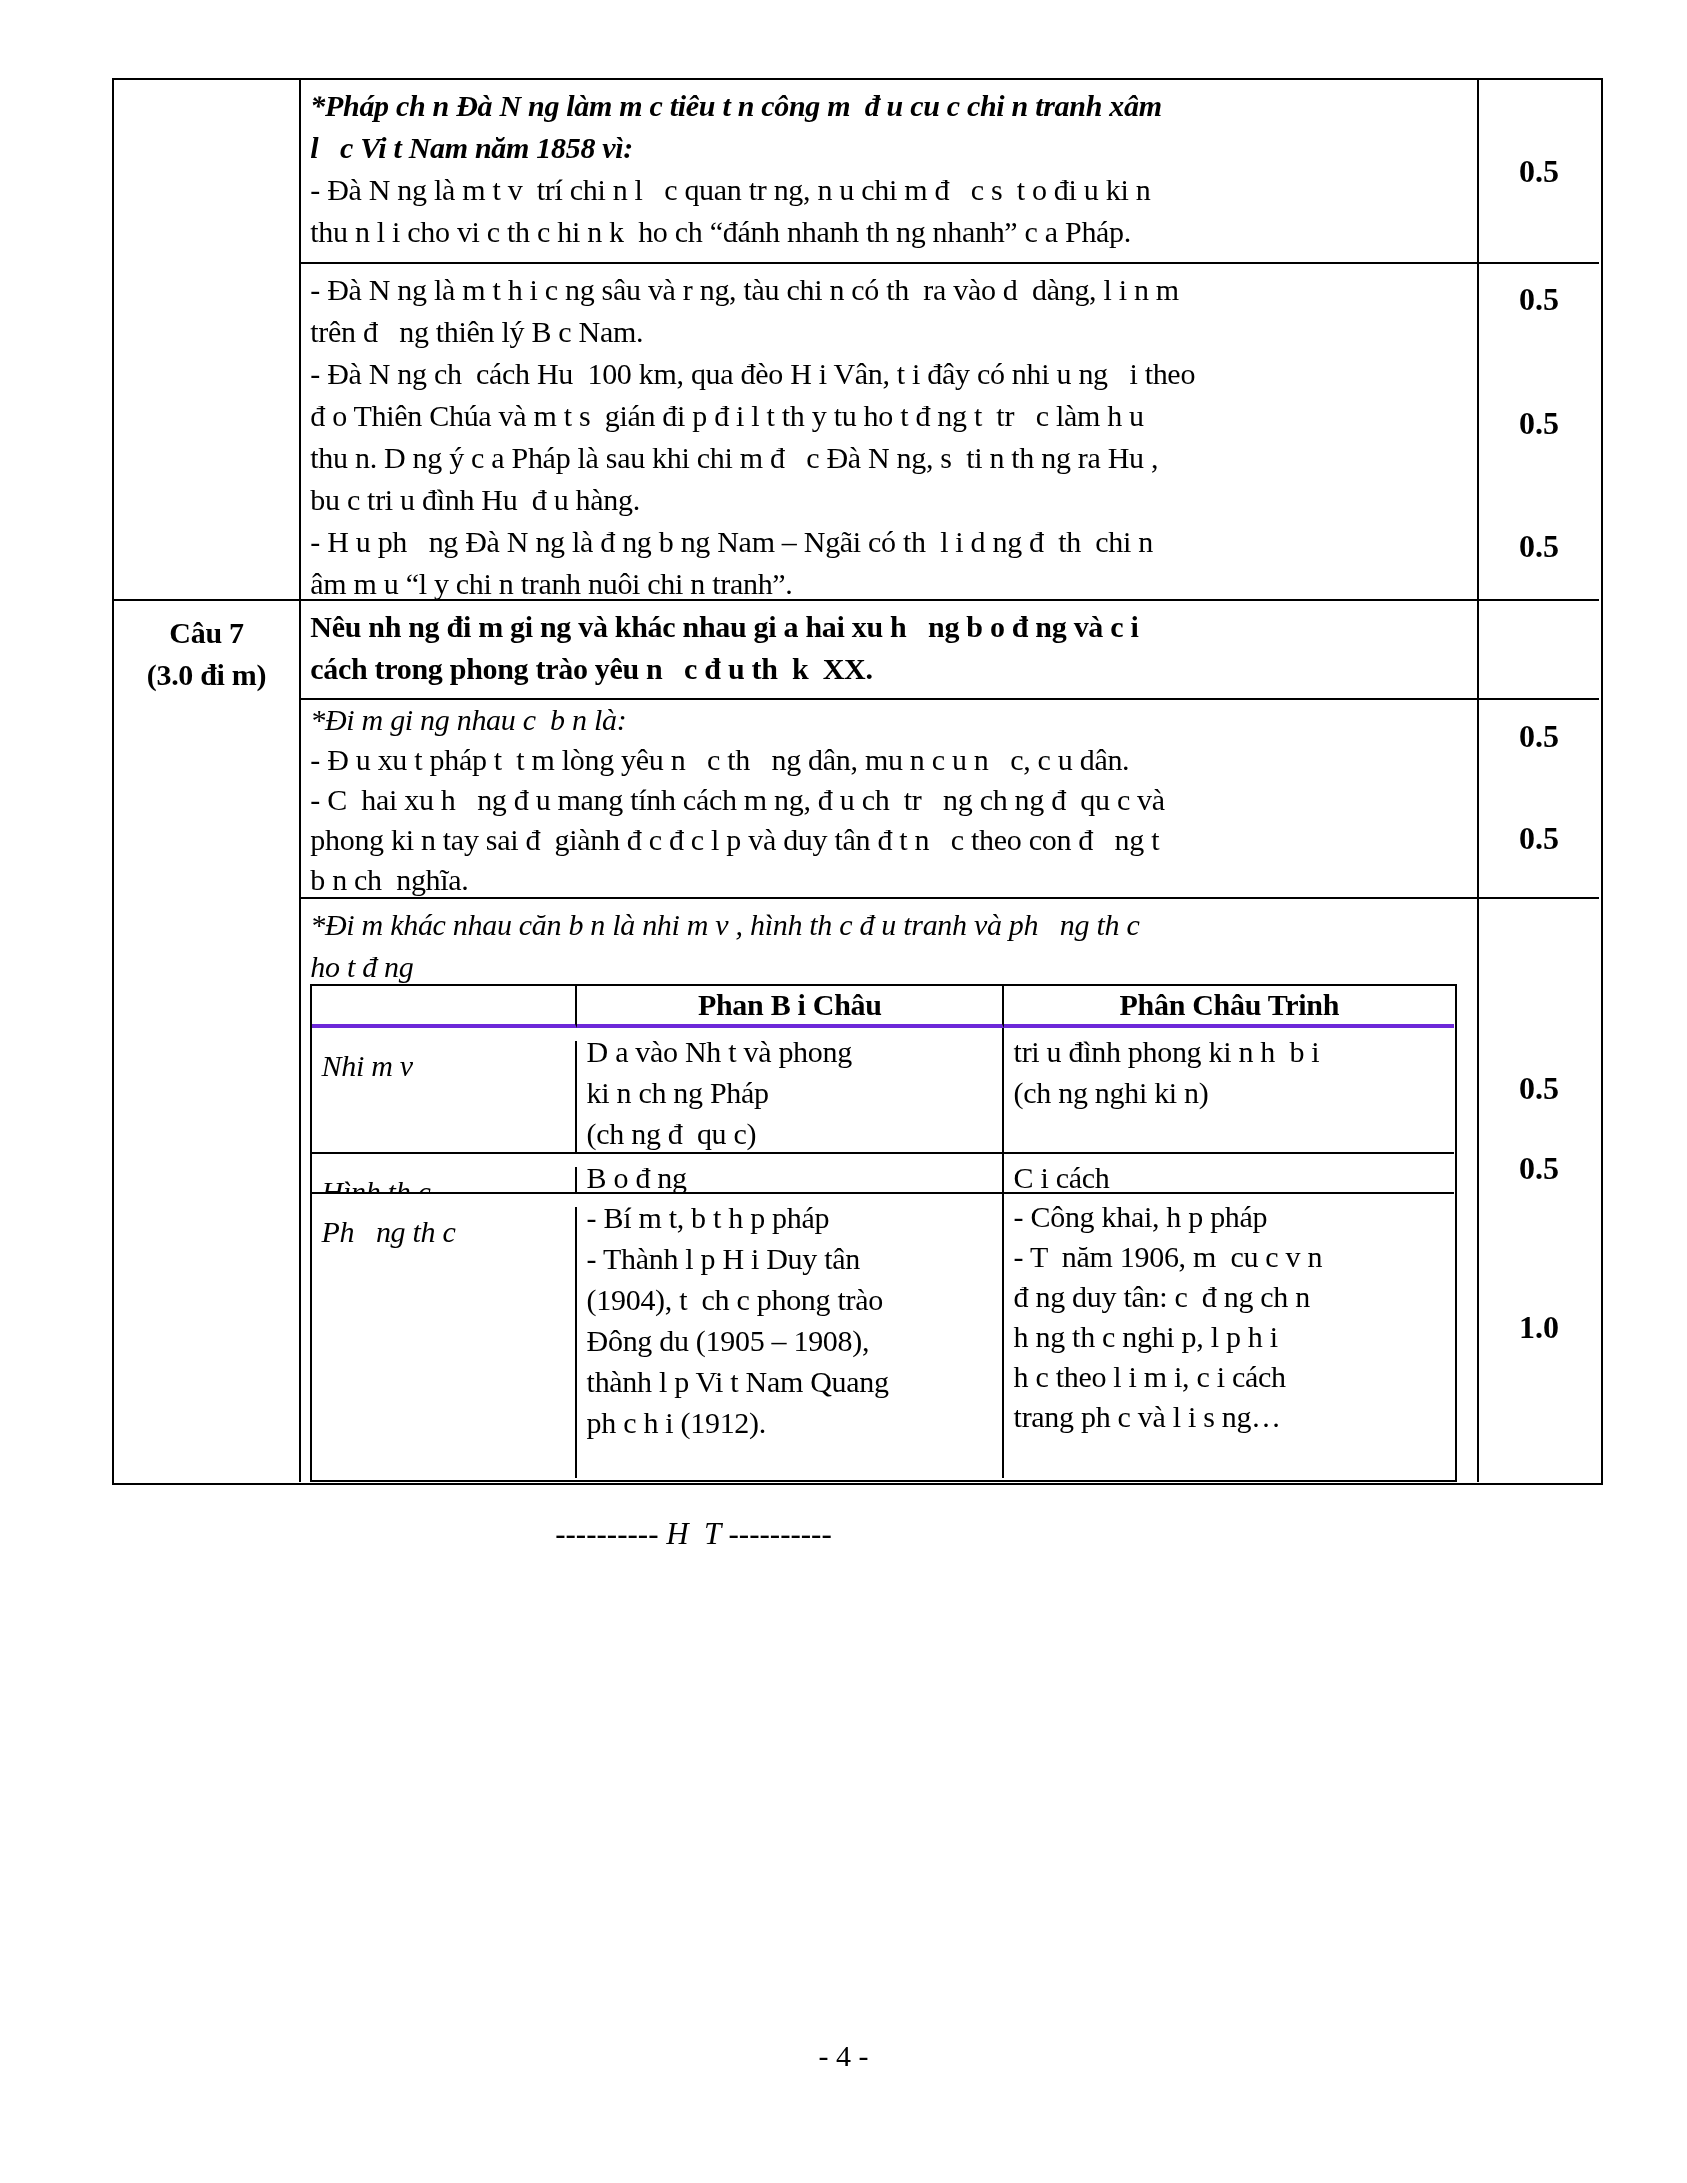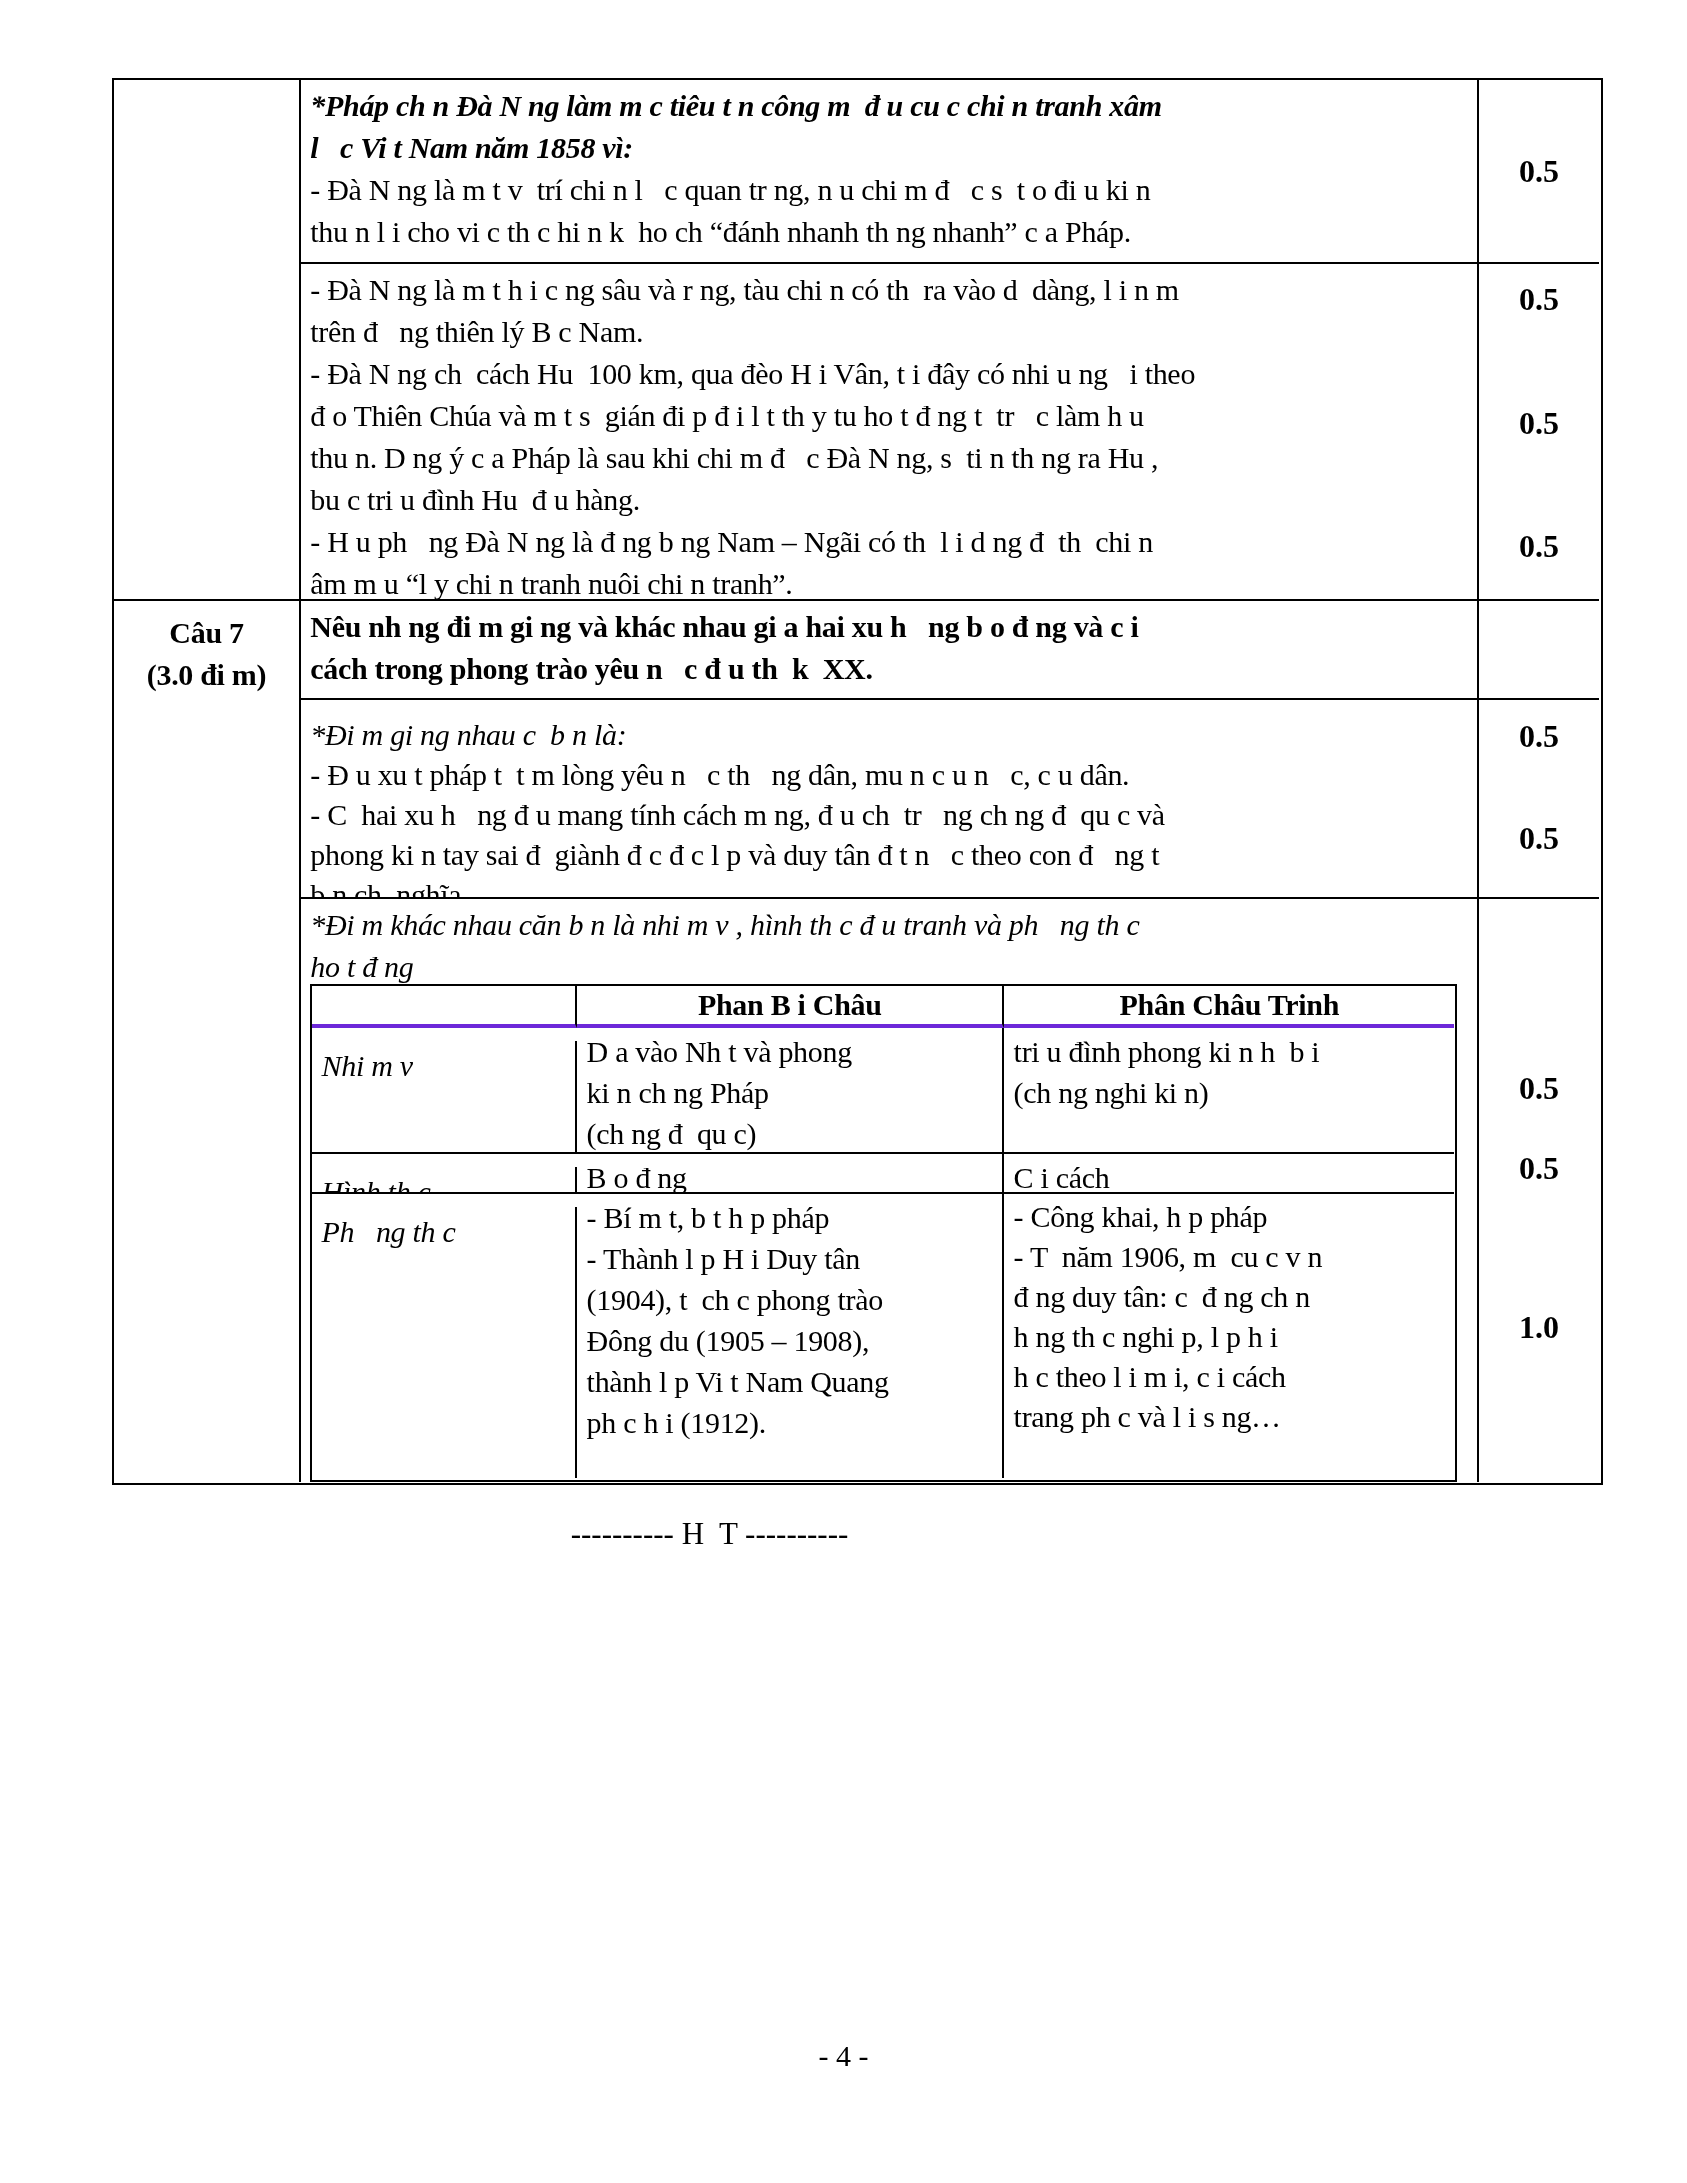--- a/index.html
+++ b/index.html
@@ -34,21 +34,21 @@
   .b  { font-weight:bold; }
   .i  { font-style:italic; }
   .pad { padding:5.3px 0 0 9.3px; }
 
   .qlabel { padding-top:11px; text-align:center; }
   .qlabel .tl { line-height:42px; }
 
   .head .tl { line-height:42px; }
 
   .same .tl { line-height:40px; }
-  .same { padding-top:15px; }
+  .same { padding-top:0; }
 
   .sv {
     position:absolute; left:0; width:100%; text-align:center;
     font-weight:bold; font-size:32px; line-height:40px;
   }
   .score-center { display:flex; align-items:center; justify-content:center; }
   .score-center .sv { position:static; }
 
   .inner {
     position:absolute; left:9.3px; top:85px; width:1147px; height:498px;
@@ -61,22 +61,22 @@
   .ic-r { border-right:2.6px solid #000; }
   .ic-hb { border-bottom:4px solid #6d28d9; }
   .ic-b { border-bottom:2.6px solid #000; }
   .ihead { display:flex; align-items:center; justify-content:center; }
   .ilabel { padding:4px 0 0 9.3px;margin-top:13px; }
   .ibody { padding:2.6px 0 0 9.3px; }
   .ibody .tl { line-height:41px; }
   .ibody-tight .tl { line-height:40px; }
 
   .footer-end {
-    position:absolute; left:16px; top:1516px; width:1387px; text-align:center;
-    font-size:31px; white-space:pre;
+    position:absolute; left:0; top:1516px; width:1387px; text-align:center;
+    font-size:31px; white-space:pre;font-style:italic;
   }
   .page-num {
     position:absolute; left:0; top:2039px; width:1687px; text-align:center;
     font-size:30px; white-space:pre;
   }
 </style>
 </head>
 <body>
 
 <div class="page">

